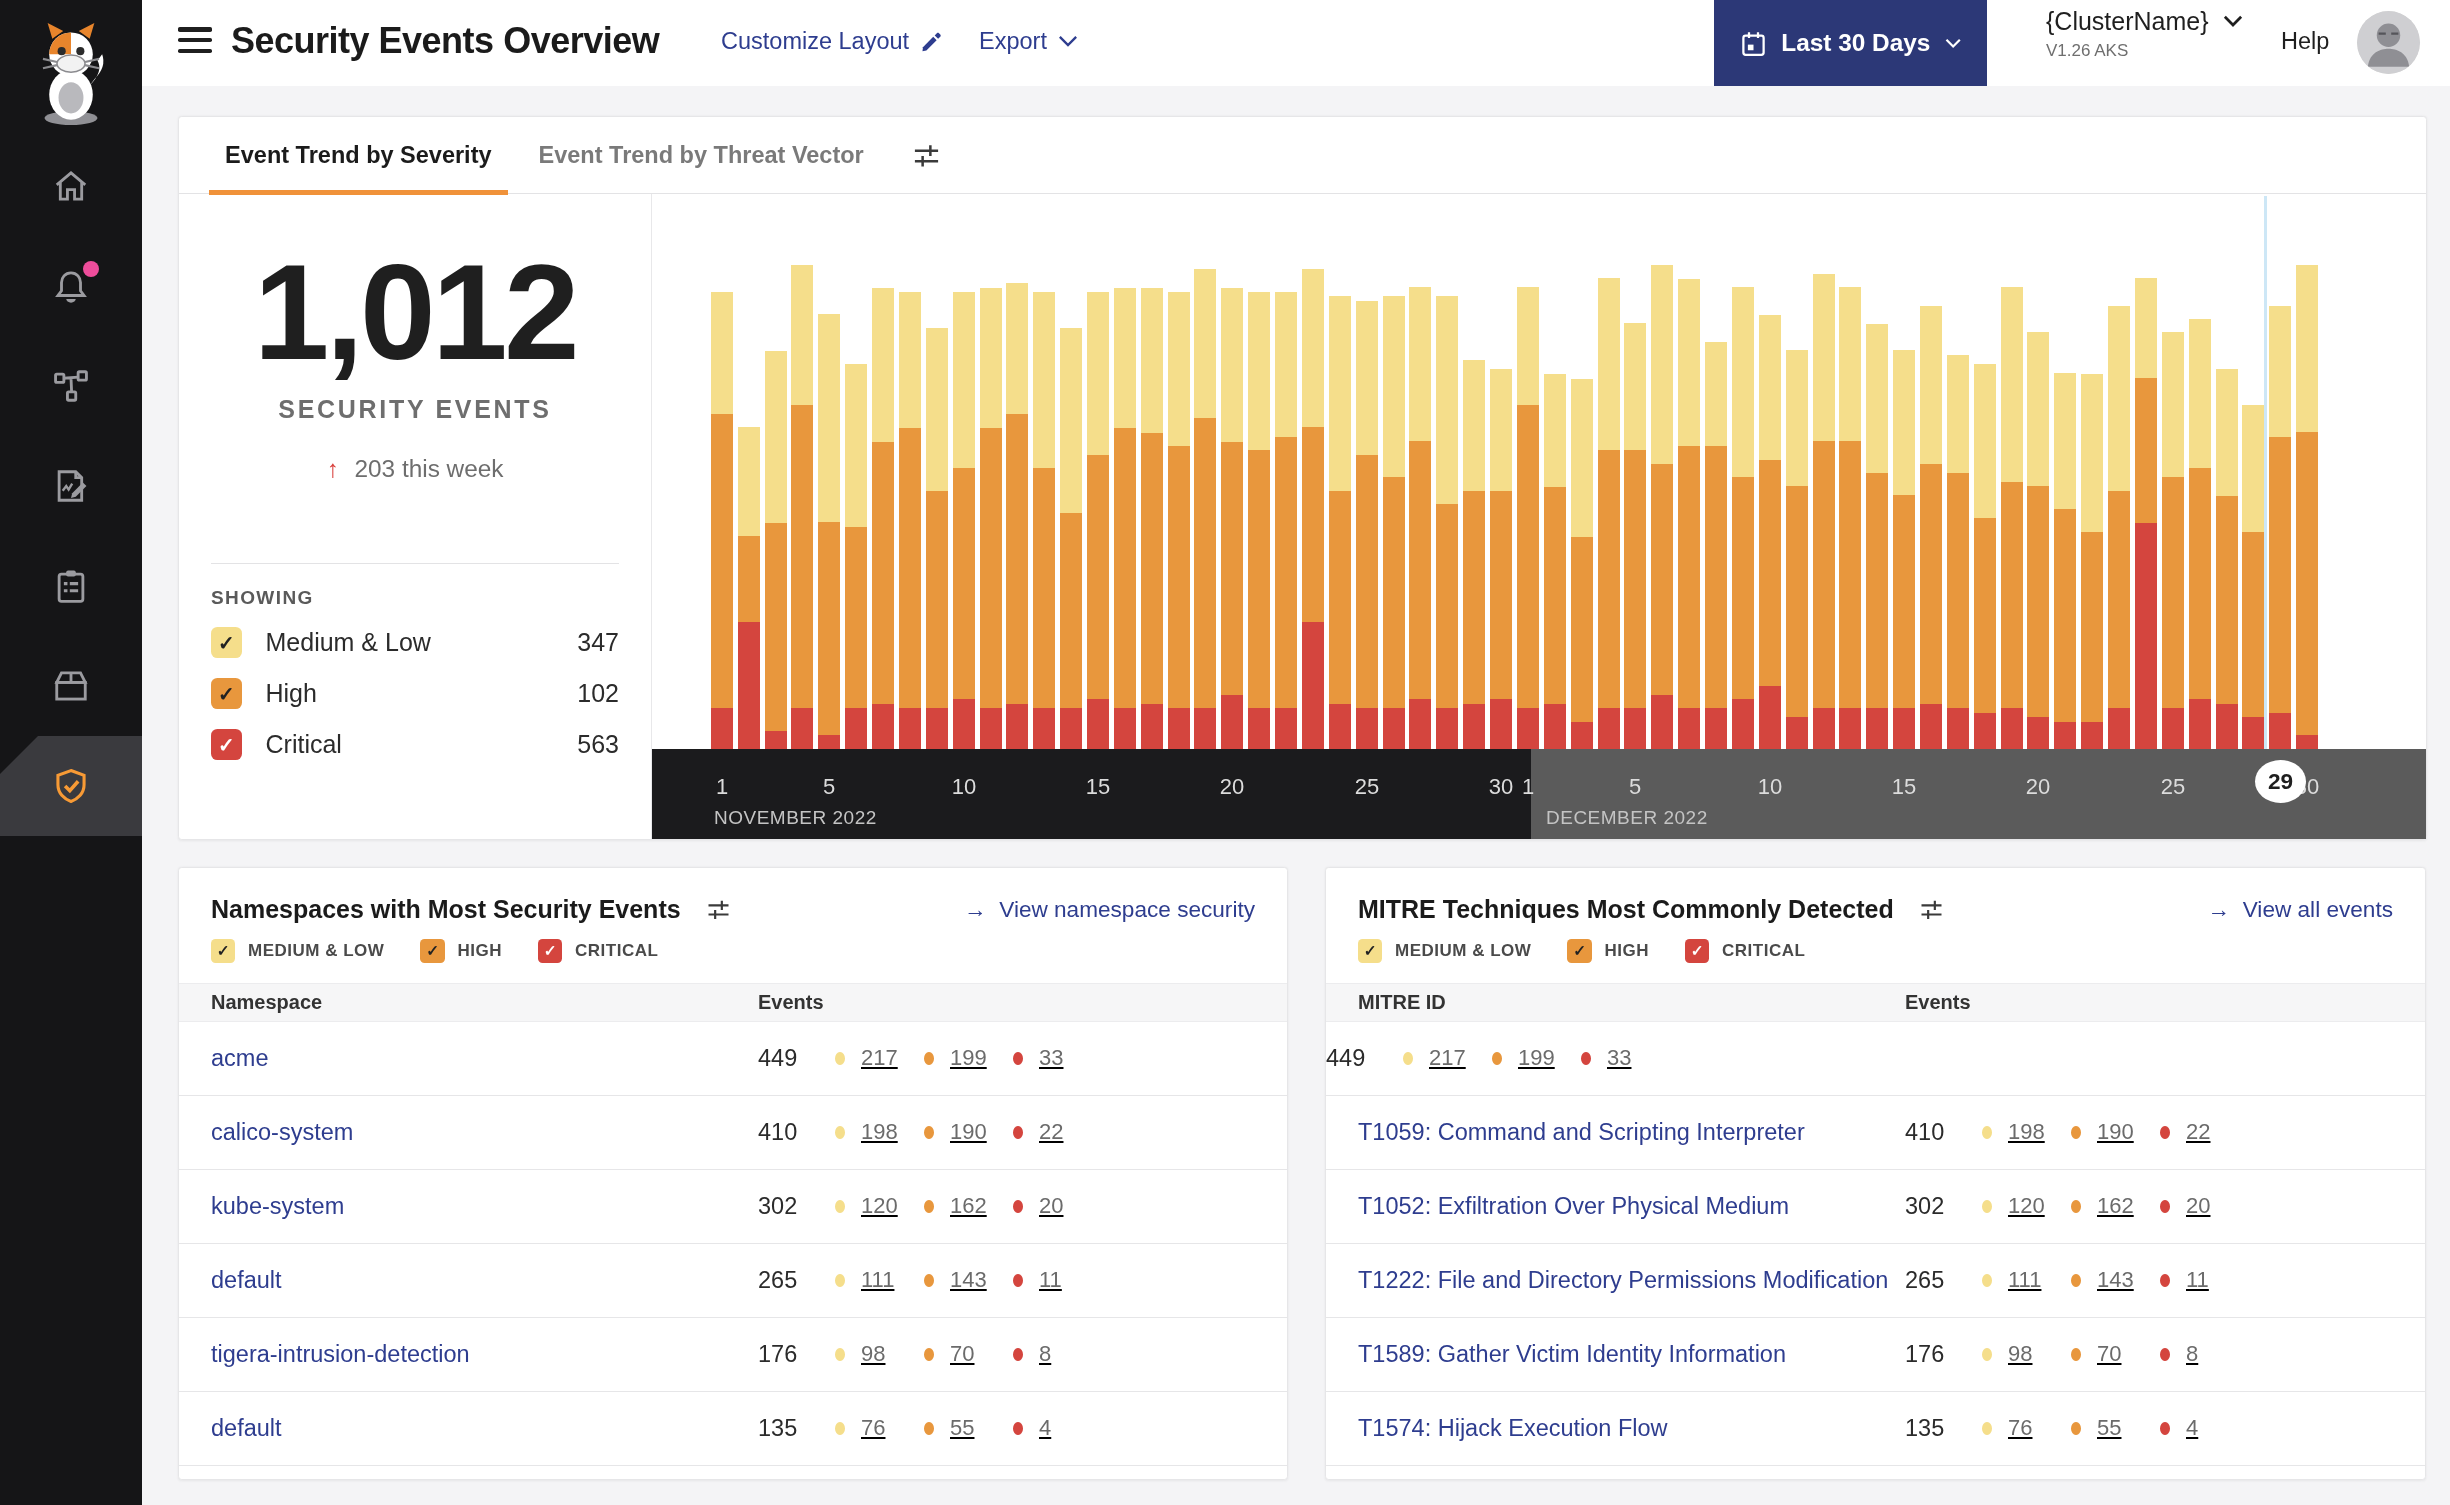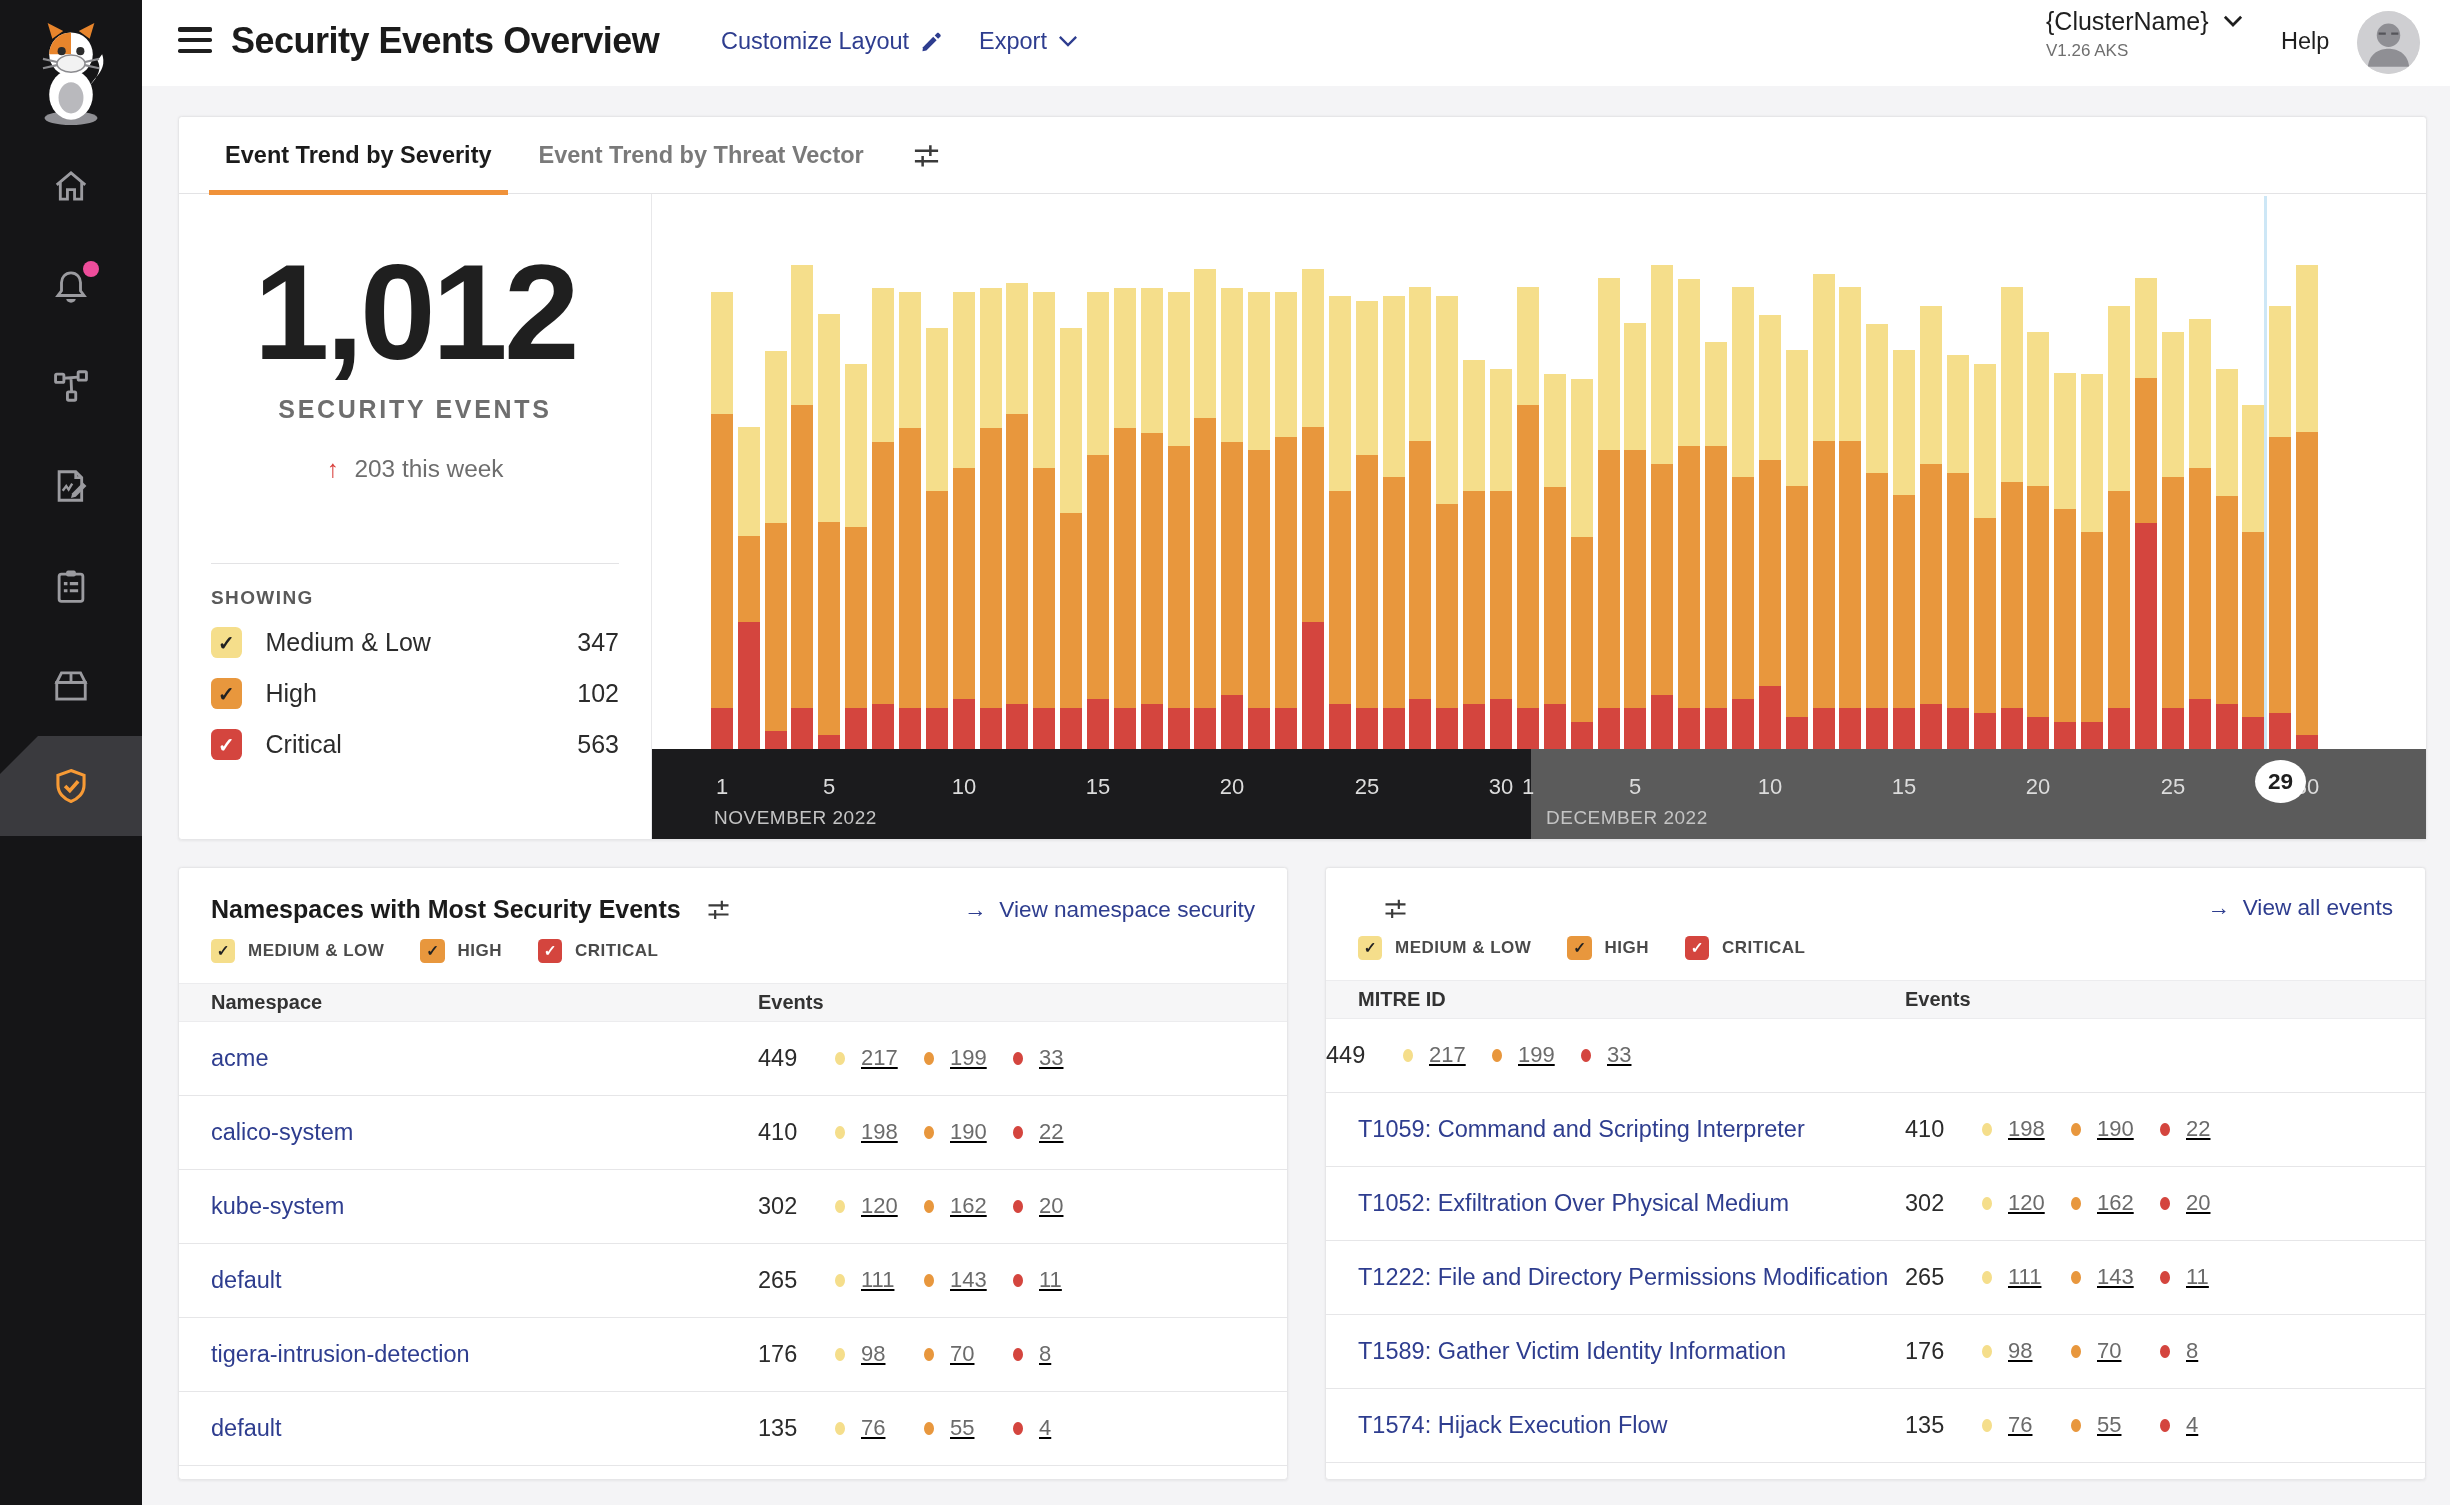--- a/index.html
+++ b/index.html
@@ -196,20 +196,31 @@
       </svg>
     </div>
 
     <div class="hdr-link export">
       <span>Export</span>
       <svg width="20" height="12.7" viewBox="0 0 22 14" fill="none" stroke="#2E3D8F" stroke-width="2.6">
         <path d="M2 2 L11 11 L20 2"></path>
       </svg>
     </div>
 
+    <div class="date-btn">
+      <svg width="27" height="27" viewBox="0 0 24 24" fill="none" stroke="#fff" stroke-width="2">
+        <rect x="3" y="5" width="18" height="17" rx="2"></rect>
+          <path d="M8 2 V7 M16 2 V7"></path>
+          <rect x="7" y="13" width="5" height="5" fill="#fff" stroke="none"></rect>
+      </svg>
+      <span>Last 30 Days</span>
+      <svg width="16.3" height="11" viewBox="0 0 22 14" fill="none" stroke="#fff" stroke-width="3">
+        <path d="M2 2 L11 11 L20 2"></path>
+      </svg>
+    </div>
 
     <div class="cluster">
       <div class="cluster-name">
         <span>{ClusterName}</span>
         <svg width="20" height="12.7" viewBox="0 0 22 14" fill="none" stroke="#1f1f1f" stroke-width="3">
           <path d="M2 2 L11 11 L20 2"></path>
         </svg>
       </div>
       <div class="cluster-ver">V1.26 AKS</div>
     </div>
@@ -763,20 +774,21 @@
               </span>
             </span>
           </div>
         </div>
     </div>
   </div>
 
   <div class="card mitre-card">
     <div class="bcard-head">
       <div class="bcard-title-row">
+        <span class="bcard-title">MITRE Techniques Most Commonly Detected</span>
         <span class="sliders-btn">
           <svg width="25" height="25" viewBox="0 0 30 30" fill="none" stroke="#3a3a3a" stroke-width="2.6">
             <path d="M3 10 H27 M19 4.5 V15.5 M3 21 H27 M11 15.5 V26.5"></path>
           </svg>
         </span>
         <span class="bcard-link">
           <span>→</span>
           <span>View all events</span>
         </span>
       </div>

